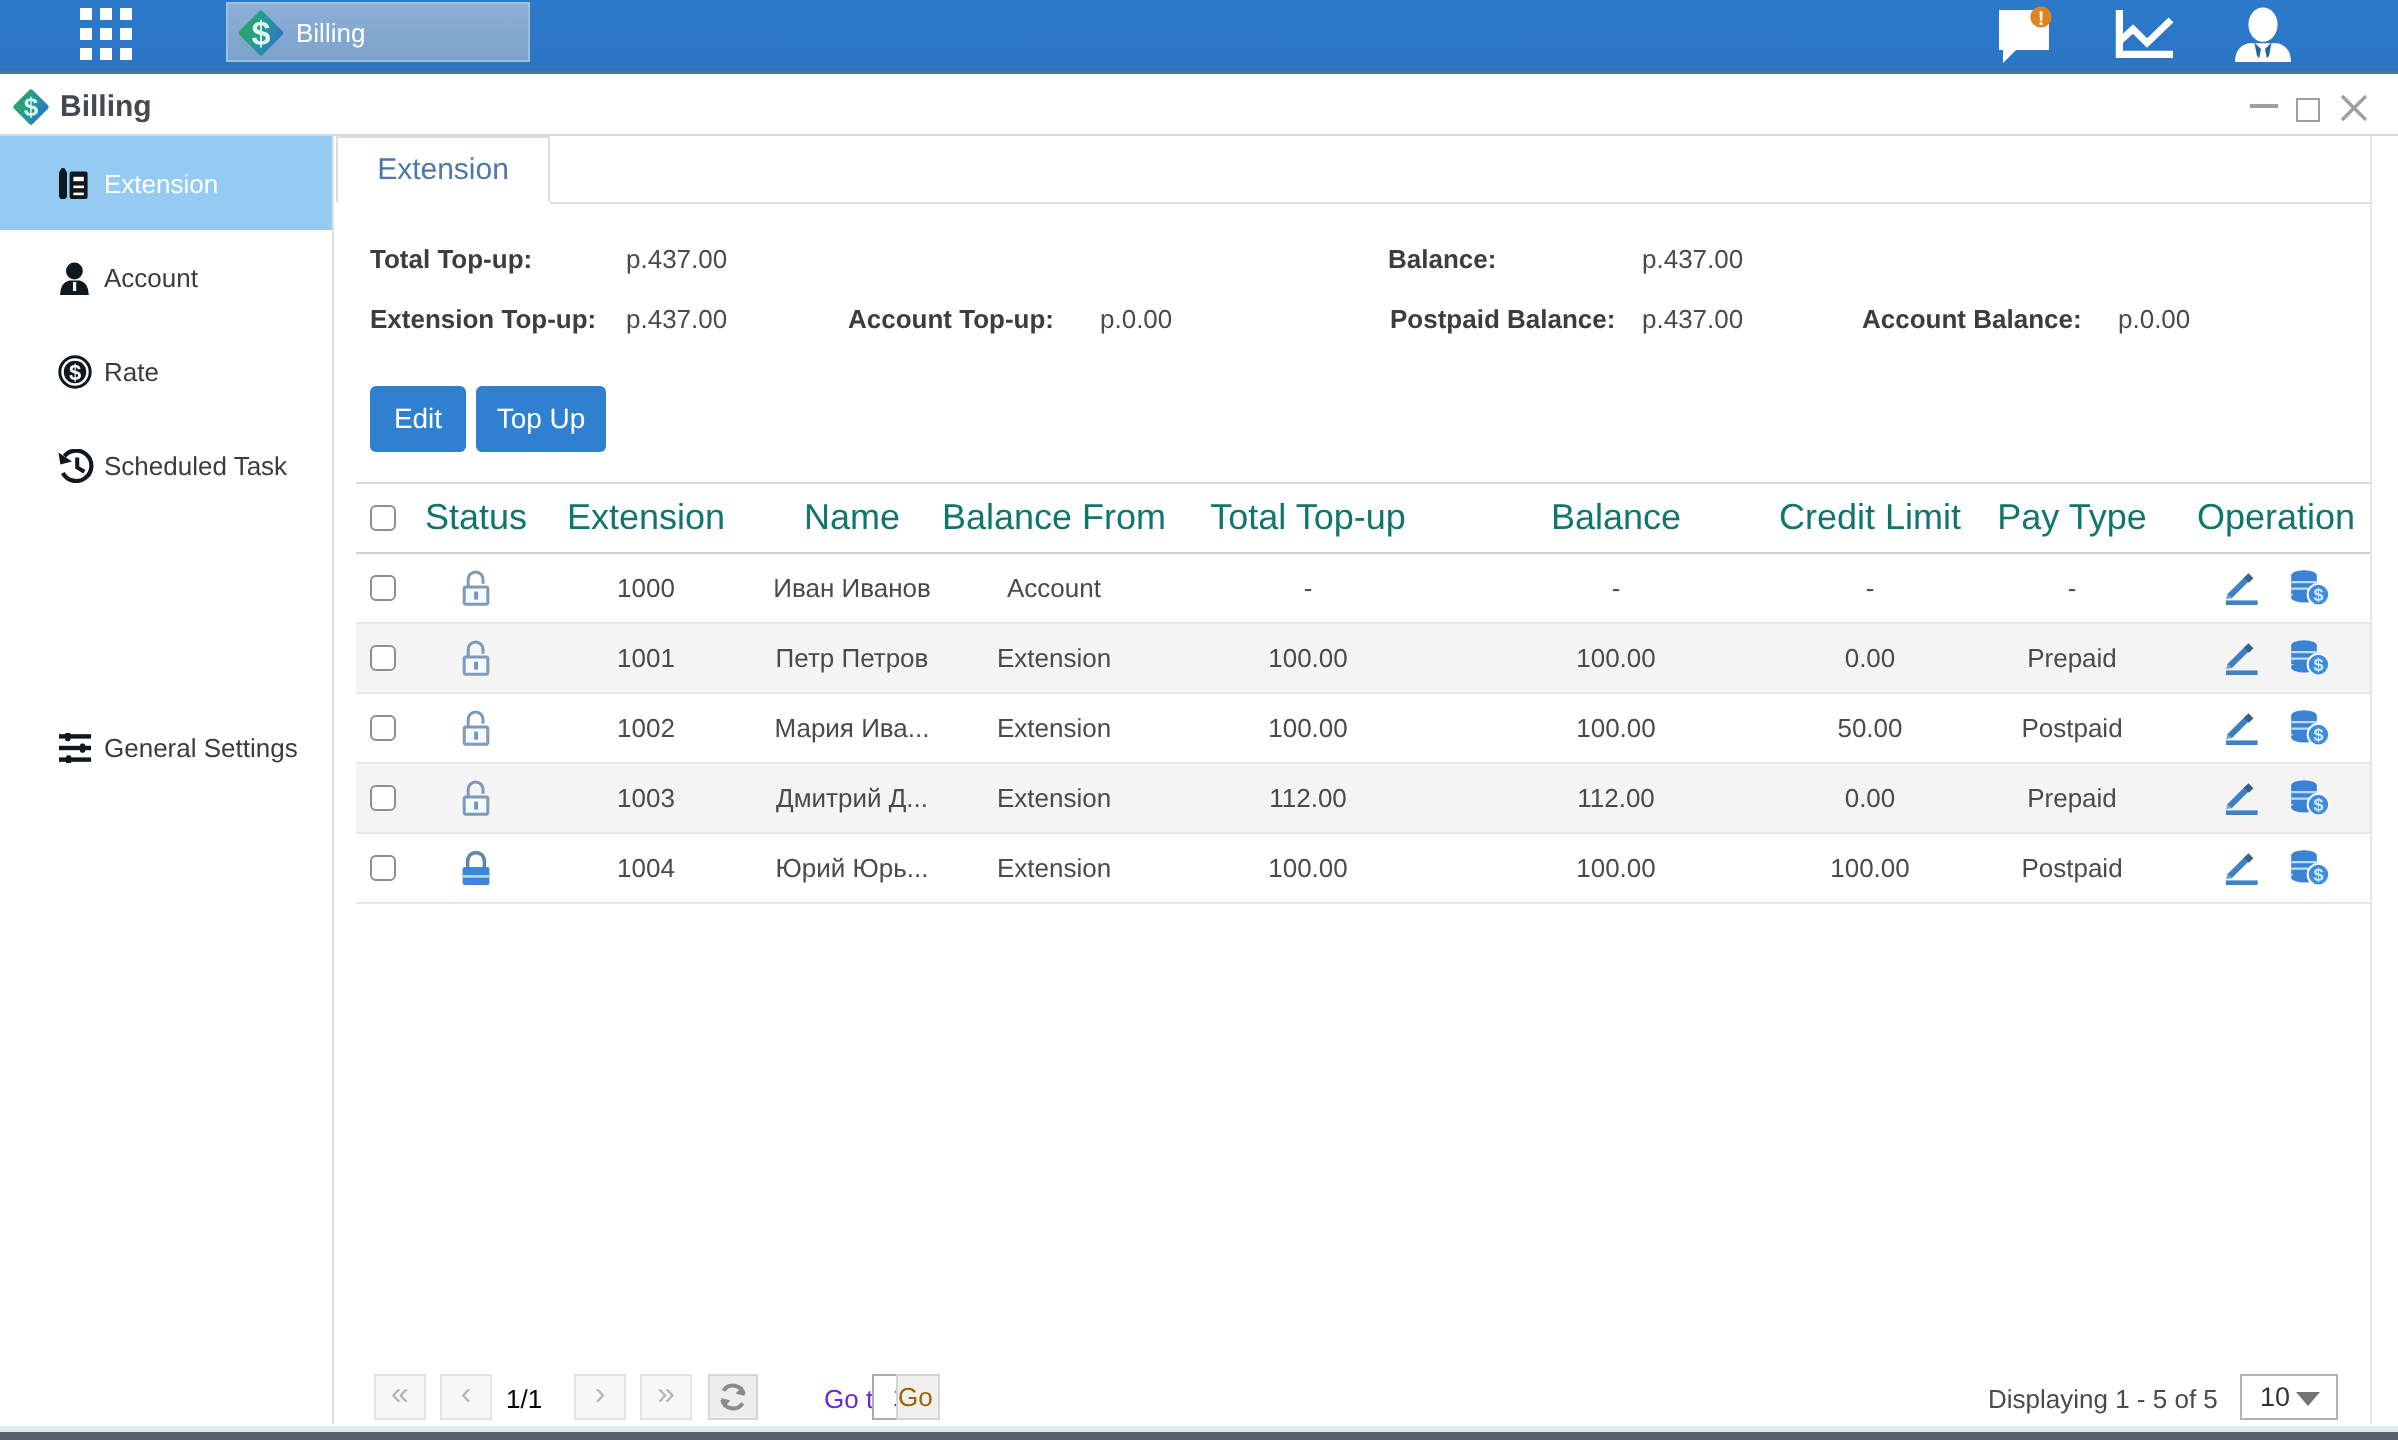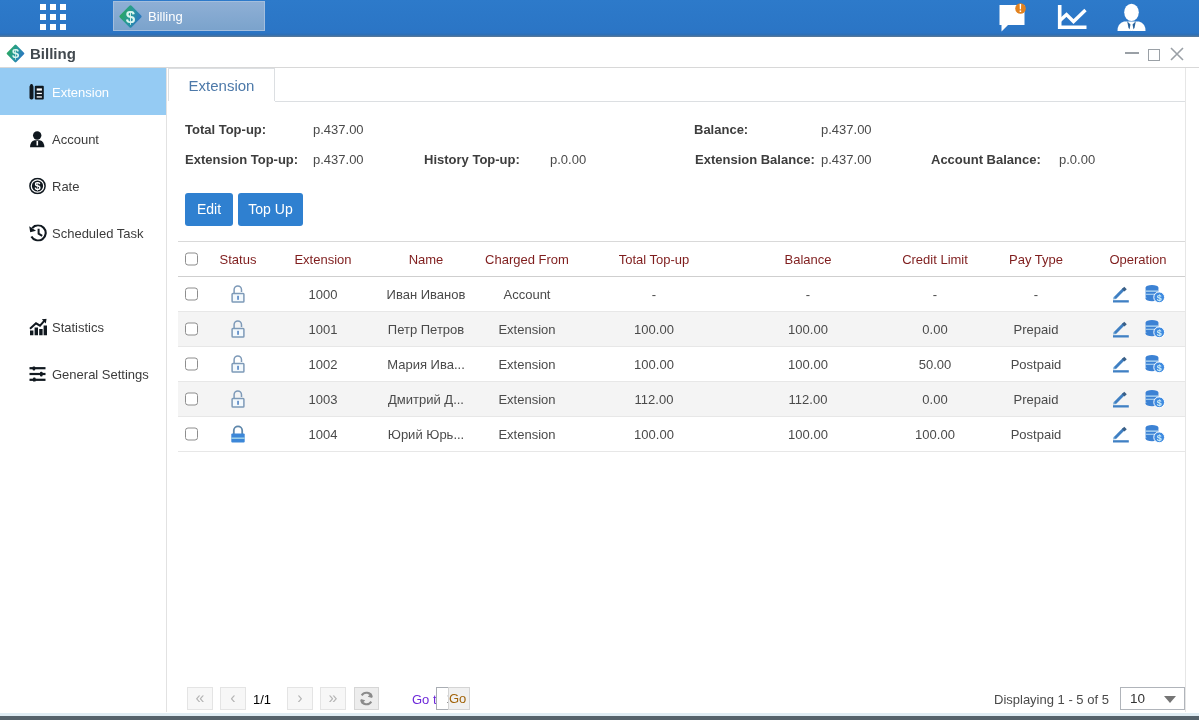--- a/index.html
+++ b/index.html
@@ -45,41 +45,41 @@
 
 .slabel { font-weight:bold; color:#3d3d3d; font-size:13px; white-space:nowrap; }
 .sval { color:#4a4a4a; font-size:13px; white-space:nowrap; }
 .btn { position:absolute; background:#2f80d0; color:#fff; font-size:14px;
   border-radius:3px; text-align:center; line-height:33px; height:33px; }
 
 
 #thead { left:178px; top:241px; width:1007px; height:36px;
   border-top:1px solid #d9d9d9; border-bottom:1px solid #cfcfcf; }
 .hcell { position:absolute; top:50%; transform:translate(-50%,-50%);
-  color:#7f1d1d; font-size:13px; white-space:nowrap; }
+  color:#0f766e; font-size:18px; white-space:nowrap; }
 .trow { position:absolute; left:178px; width:1007px; height:35px;
   border-bottom:1px solid #e7e7e7;text-align:right; }
 .trow.odd { background:#f4f4f4; }
 .tcell { position:absolute; top:50%; transform:translate(-50%,-50%);
   color:#4a4a4a; font-size:13px; white-space:nowrap; }
 .cbx { position:absolute; left:7px; top:50%; transform:translateY(-50%);
   width:13px; height:13px; border:1px solid #8e8e8e; border-radius:3px; background:#fff; }
 .icw { position:absolute; transform:translate(-50%,-50%); top:50%; }
 
 
 .pbtn { position:absolute; top:687px; height:23px; background:#f7f7f7;
   border:1px solid #e4e4e4; color:#b5b5b5; font-size:16px; text-align:center; line-height:20px; }
 #pgtext { top:692px; left:253px; color:#000000; font-size:13px; }
 #goto { top:691.5px; left:412px; color:#6d28d9; font-size:13px; }
 #pginput { top:687px; left:436px; width:28px; height:23px; border:1px solid #a9adb3;
   background:#fff; text-align:center; line-height:21px; font-size:13px; color:#333; }
 #gobtn { top:687px; left:448px; width:22px; height:23px; background:#f0f0f0;
   border:1px solid #d4d4d4; color:#a16207; font-size:13px; text-align:left; line-height:21px; }
 #disp { top:691.5px; left:994px; color:#4a4a4a; font-size:13px; }
-#psel { top:687px; left:1120px; width:65px; height:23px; border:1px solid #b0b4ba;
+#psel { top:687px; left:1120px; width:49px; height:23px; border:1px solid #b0b4ba;
   background:#fff; }
 #psel .v { position:absolute; left:9px; top:3px; font-size:13.5px; color:#333; }
 #psel .ar { position:absolute; right:8px; top:8px; width:0; height:0;
   border-left:6px solid transparent; border-right:6px solid transparent;
   border-top:7px solid #757575; }
 
 #botline { left:0; top:713px; width:1199px; height:3px; background:#dfecf3; }
 #botbar { left:0; top:716px; width:1199px; height:4px; background:#55626b; }
 </style>
 </head>
@@ -167,31 +167,20 @@
       <span class="lbl">Rate</span>
     </div>
     <div class="sitem" style="top:141px;">
       <svg width="18" height="17" viewBox="0 0 18 17">
         <path d="M3.2 3.6 A 7.6 7.6 0 1 1 2.4 12" fill="none" stroke="#10181f" stroke-width="2.1"></path>
         <path d="M0.2 1.8 L1.2 7.8 L7 6.2 Z" fill="#10181f"></path>
         <path d="M9.6 4.2 V9.2 L13.2 11.4" fill="none" stroke="#10181f" stroke-width="2"></path>
       </svg>
       <span class="lbl">Scheduled Task</span>
     </div>
-    <div class="sitem" style="top:235px;">
-      <svg width="18" height="17" viewBox="0 0 18 17">
-        <rect x="1" y="12" width="3.4" height="5" fill="#10181f"></rect>
-        <rect x="5.6" y="9" width="3.4" height="8" fill="#10181f"></rect>
-        <rect x="10.2" y="10.5" width="3.4" height="6.5" fill="#10181f"></rect>
-        <rect x="14.6" y="7" width="3.4" height="10" fill="#10181f"></rect>
-        <path d="M1 10.2 L7 4.8 L11 7.2 L15.5 2.2" fill="none" stroke="#10181f" stroke-width="2"></path>
-        <path d="M12.8 0.8 L17.6 0.2 L16.8 5 Z" fill="#10181f"></path>
-      </svg>
-      <span class="lbl">Statistics</span>
-    </div>
     <div class="sitem" style="top:282px;padding-left:34px;">
       <svg width="17" height="15" viewBox="0 0 17 15">
         <rect x="0.5" y="0.6" width="16" height="2.2" fill="#10181f"></rect>
         <rect x="3.6" y="-0.5" width="2.6" height="4.6" rx="1" fill="#10181f"></rect>
         <rect x="0.5" y="6.4" width="16" height="2.2" fill="#10181f"></rect>
         <rect x="11" y="5.3" width="2.6" height="4.6" rx="1" fill="#10181f"></rect>
         <rect x="0.5" y="12.2" width="16" height="2.2" fill="#10181f"></rect>
         <rect x="4" y="11.1" width="2.6" height="4.6" rx="1" fill="#10181f"></rect>
       </svg>
       <span class="lbl">General Settings</span>
@@ -202,36 +191,36 @@
     </div>
   <div id="tabline" class="abs"></div>
   <div id="rightline" class="abs"></div>
 
   <div class="abs slabel" style="left:185px; top:122px;">Total Top-up:</div>
   <div class="abs sval" style="left:313px; top:122px;">p.437.00</div>
   <div class="abs slabel" style="left:694px; top:122px;">Balance:</div>
   <div class="abs sval" style="left:821px; top:122px;">p.437.00</div>
   <div class="abs slabel" style="left:185px; top:152px;">Extension Top-up:</div>
   <div class="abs sval" style="left:313px; top:152px;">p.437.00</div>
-  <div class="abs slabel" style="left:424px; top:152px;">History Top-up:</div>
+  <div class="abs slabel" style="left:424px; top:152px;">Account Top-up:</div>
   <div class="abs sval" style="left:550px; top:152px;">p.0.00</div>
-  <div class="abs slabel" style="left:695px; top:152px;">Extension Balance:</div>
+  <div class="abs slabel" style="left:695px; top:152px;">Postpaid Balance:</div>
   <div class="abs sval" style="left:821px; top:152px;">p.437.00</div>
   <div class="abs slabel" style="left:931px; top:152px;">Account Balance:</div>
   <div class="abs sval" style="left:1059px; top:152px;">p.0.00</div>
 
   <div class="btn" style="left:185px; top:193px; width:48px;">Edit</div>
   <div class="btn" style="left:238px; top:193px; width:65px;">Top Up</div>
 
   <div id="thead" class="abs">
     <span class="cbx" style="top:17px;"></span>
     <span class="hcell" style="left:60px;">Status</span>
     <span class="hcell" style="left:145px;">Extension</span>
     <span class="hcell" style="left:248px;">Name</span>
-    <span class="hcell" style="left:349px;">Charged From</span>
+    <span class="hcell" style="left:349px;">Balance From</span>
     <span class="hcell" style="left:476px;">Total Top-up</span>
     <span class="hcell" style="left:630px;">Balance</span>
     <span class="hcell" style="left:757px;">Credit Limit</span>
     <span class="hcell" style="left:858px;">Pay Type</span>
     <span class="hcell" style="left:960px;">Operation</span>
   </div>
 
   <div class="trow" style="top:277px;">
     <span class="cbx"></span>
     <span class="icw" style="left:60px;">

